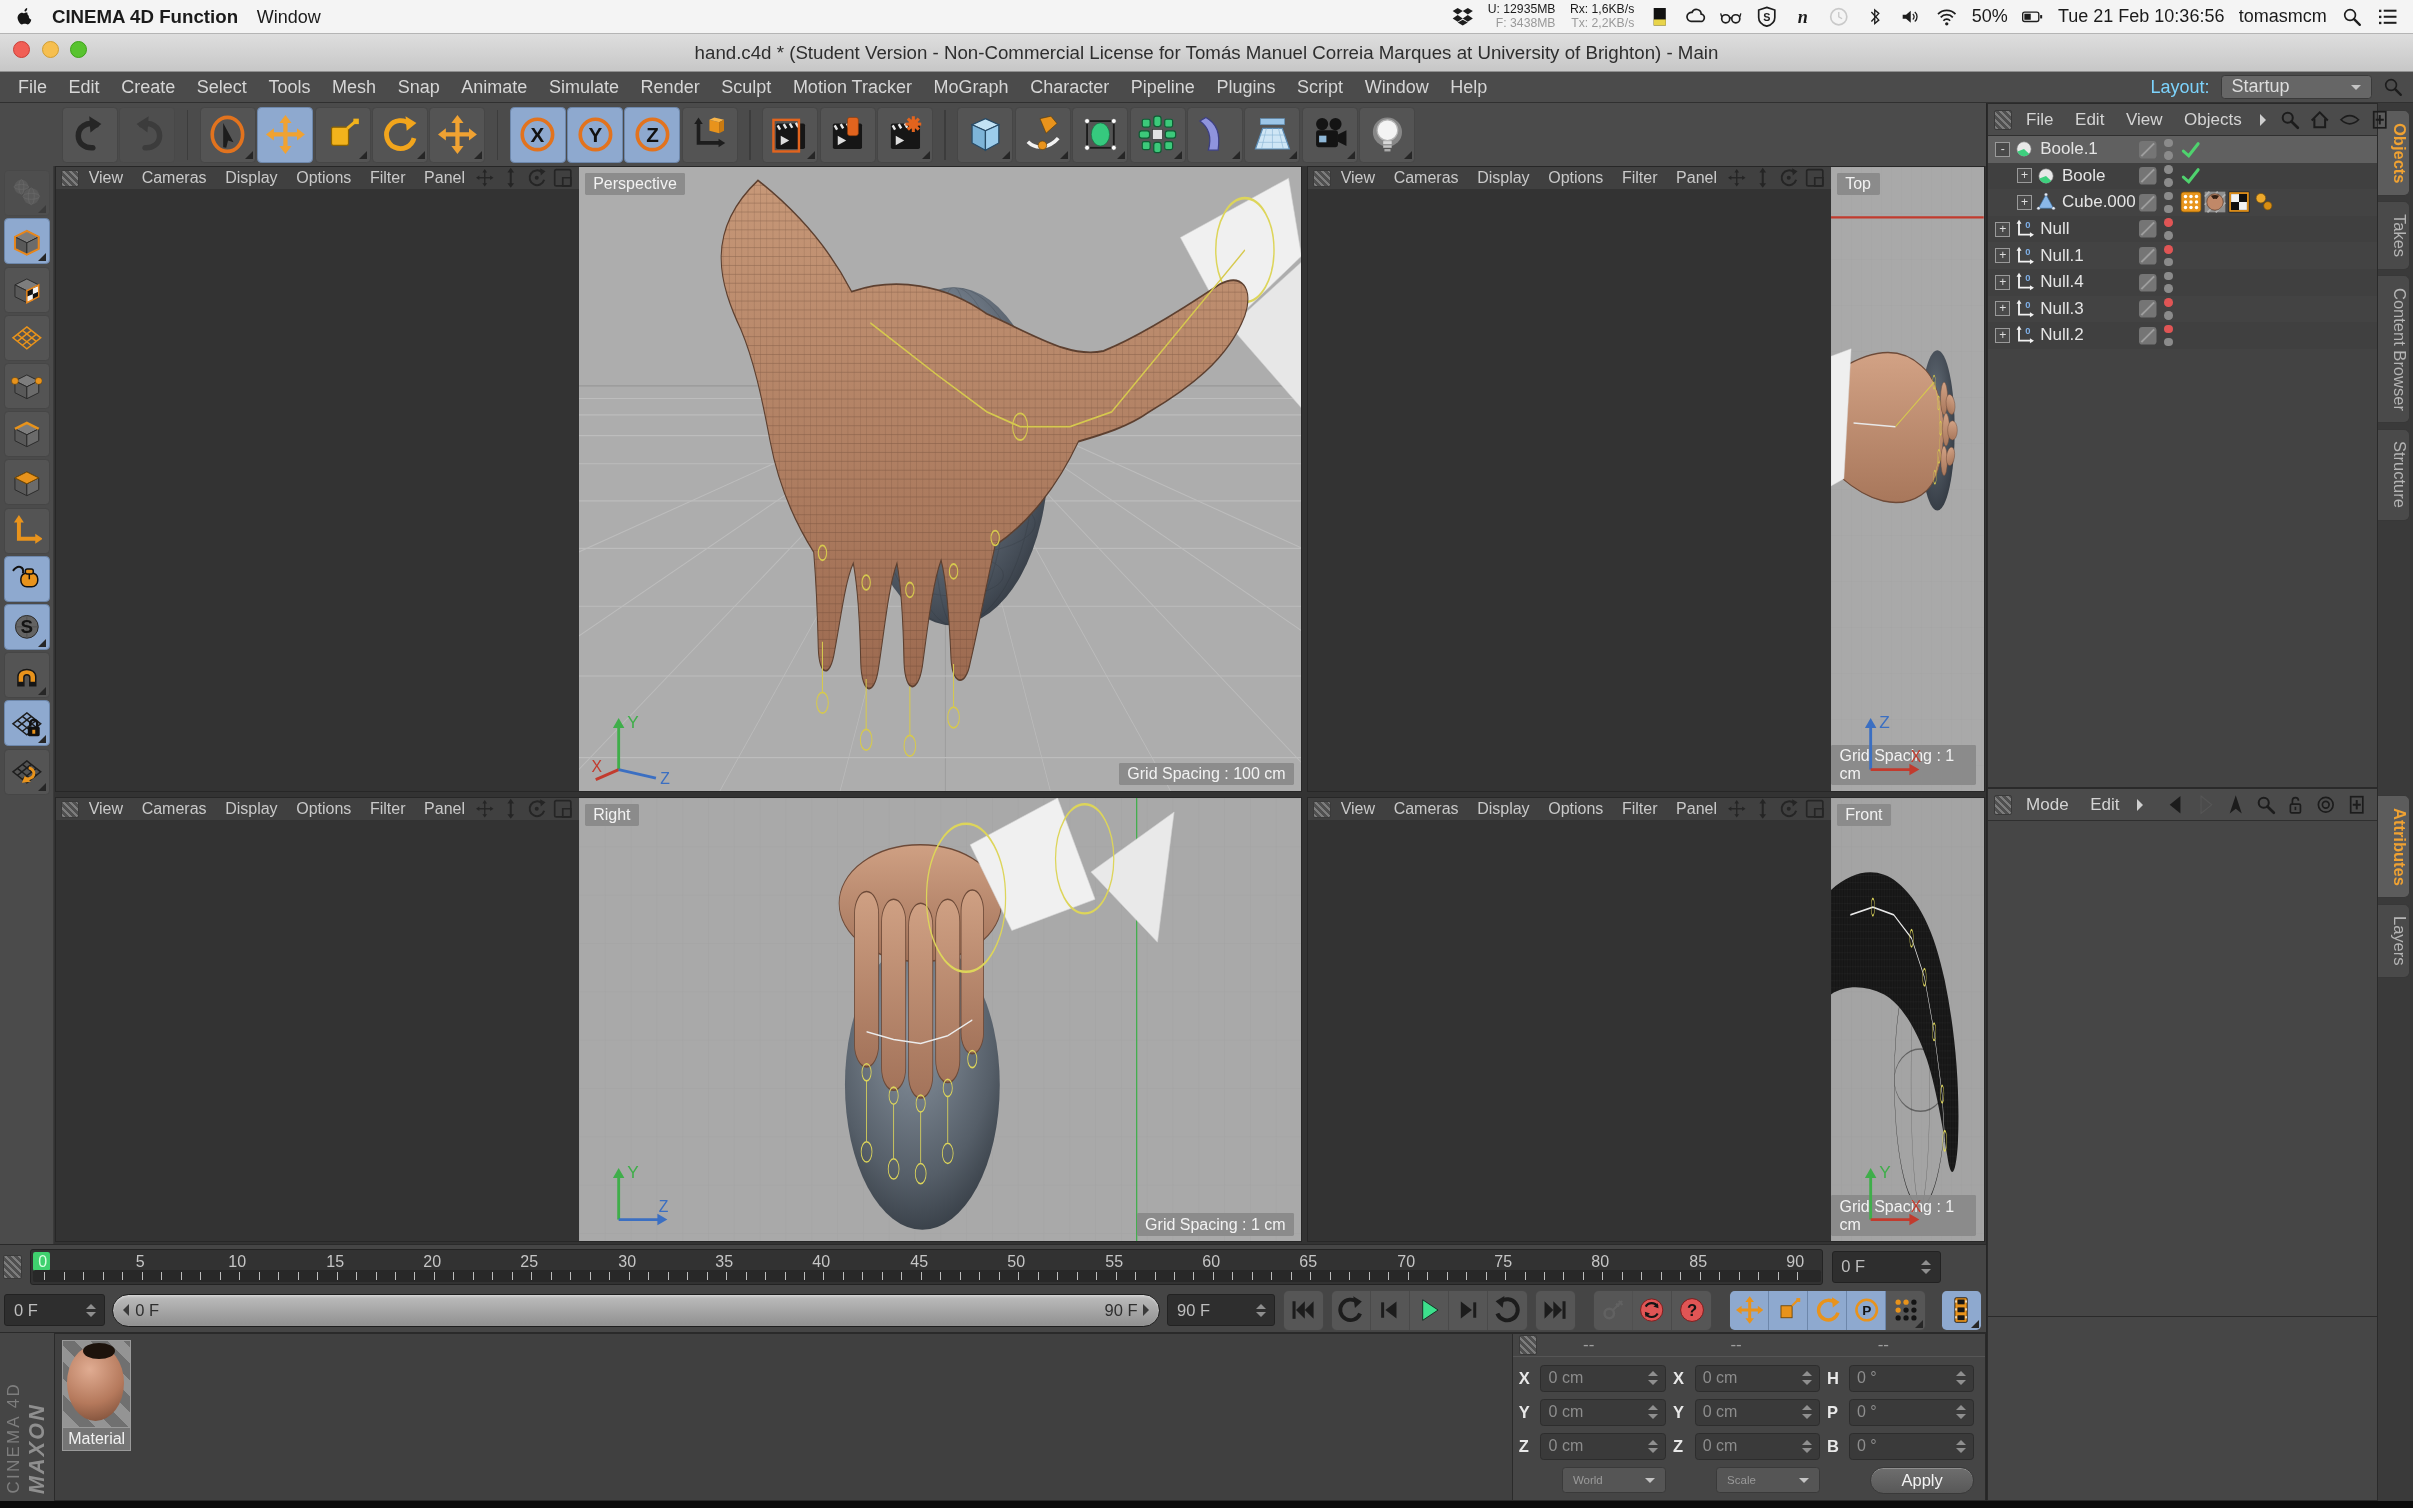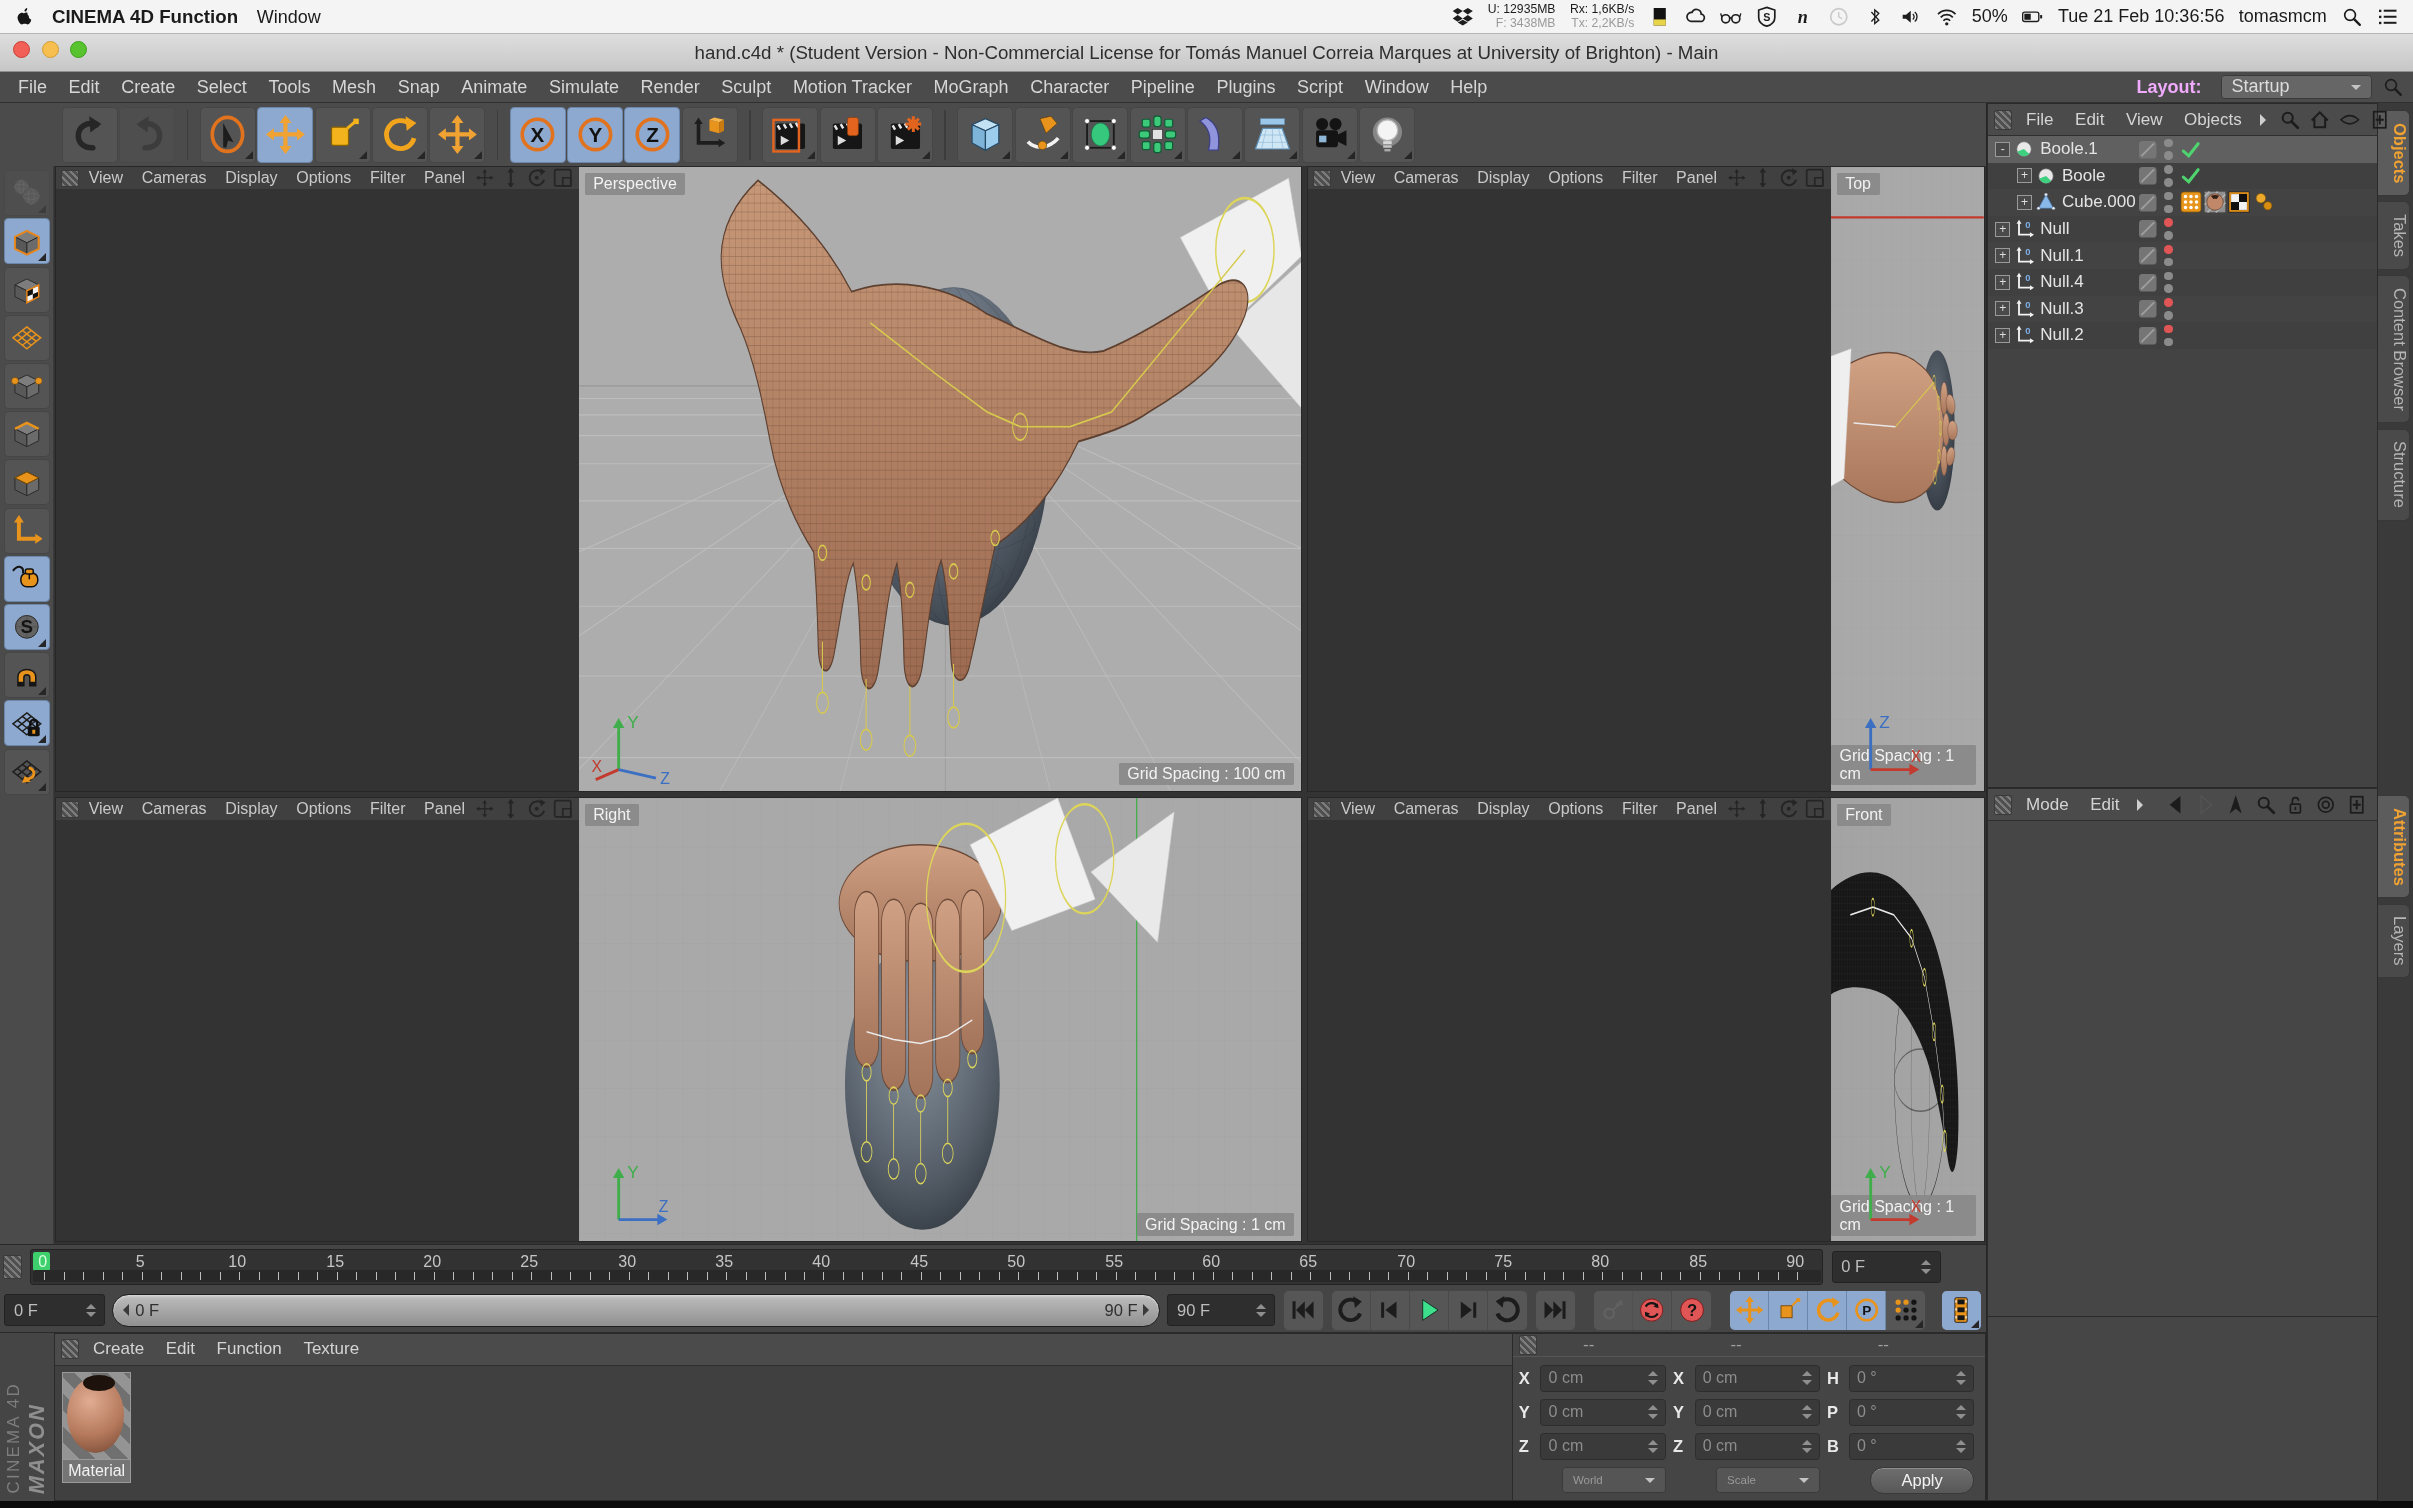--- a/index.html
+++ b/index.html
@@ -27,21 +27,21 @@
   .light{width:17px;height:17px;border-radius:50%;}
   .light.r{background:#f15f56;border:0.7px solid #ca3f38;}
   .light.y{background:#f6bf50;border:0.7px solid #d09e34;}
   .light.g{background:#58c32f;border:0.7px solid #3ea21a;}
 
   
   .appmenu{height:31px;background:#4b4b4b;display:flex;align-items:center;color:#d6d6d6;
     font-size:18px;padding-left:7.2px;flex:0 0 auto;border-bottom:0.7px solid #303030;}
   .appmenu .menu-item{padding:0 10.8px;cursor:default;}
   .appmenu .spacer{flex:1;}
-  .layoutlbl{color:#f0abfc;margin-right:19px;font-weight:bold;}
+  .layoutlbl{color:#7dd3fc;margin-right:11px;}
   .dd{background:#666;border:0.7px solid #3a3a3a;border-radius:3.6px;color:#ddd;display:flex;
     align-items:center;padding:0 10px;height:24.4px;min-width:151px;position:relative;}
   .dd:after{content:"";margin-left:auto;border:5.7px solid transparent;border-top-color:#c4c4c4;transform:translateY(2.9px);}
   .appmenu .mic{margin:0 10px;}
 
   
   .main{flex:1;display:flex;min-height:0;}
   .left-main{width:1987px;display:flex;flex-direction:column;border-right:0.7px solid #262626;}
 
   .toolbar{height:63px;background:#4b4b4b;display:flex;align-items:center;padding-left:62px;gap:4.3px;flex:0 0 auto;}
@@ -1434,24 +1434,20 @@
             </span>
           </span>
       </div>
 
       <div class="bottom-row">
         <div class="branding">
           <span class="brand2">CINEMA 4D</span>
           <span class="brand1">MAXON</span>
         </div>
         <div class="matmgr">
-          <div class="panelhead">
-            <span class="grip" style="height:20px"></span>
-            <span><span class="menu-item">Create</span><span class="menu-item">Edit</span><span class="menu-item">Function</span><span class="menu-item">Texture</span></span>
-          </div>
           <div class="matbody">
             <div class="matcard">
               <div class="matthumb">
                 <div class="sph"></div>
                   <div class="smudge"></div>
               </div>
               <div class="matlabel">Material</div>
             </div>
           </div>
         </div>

